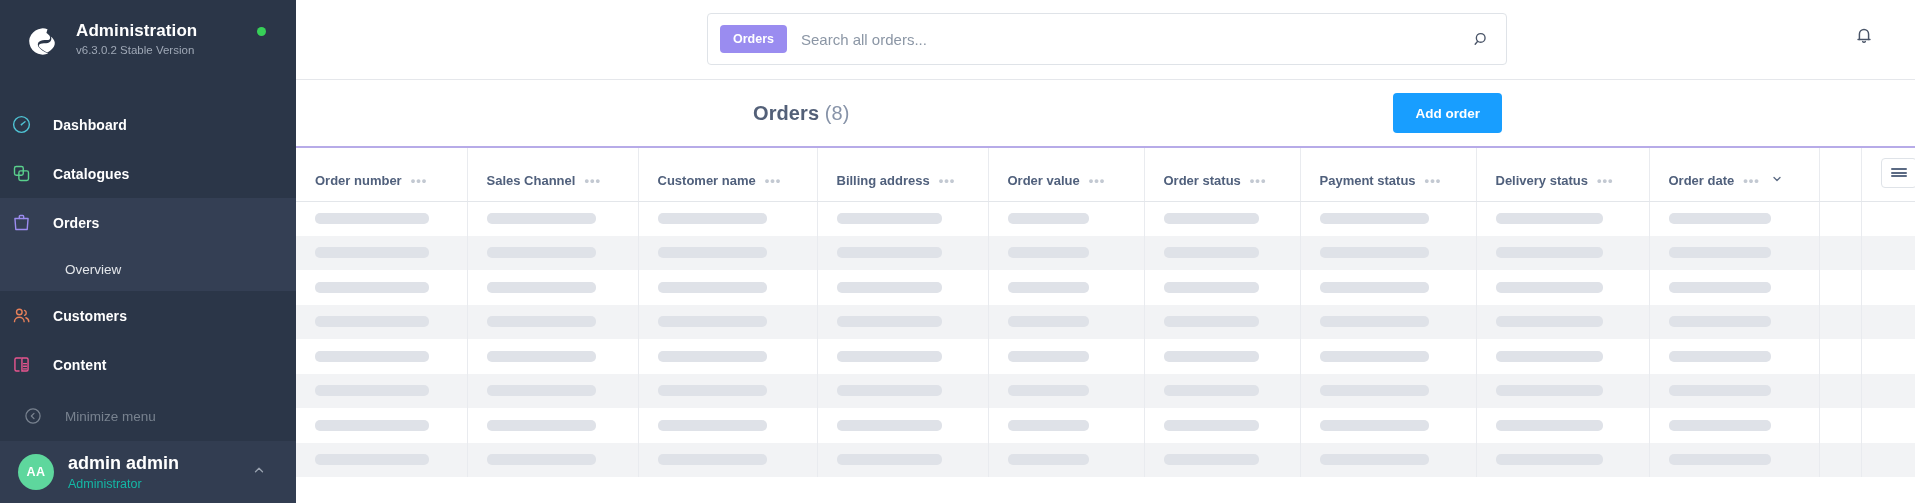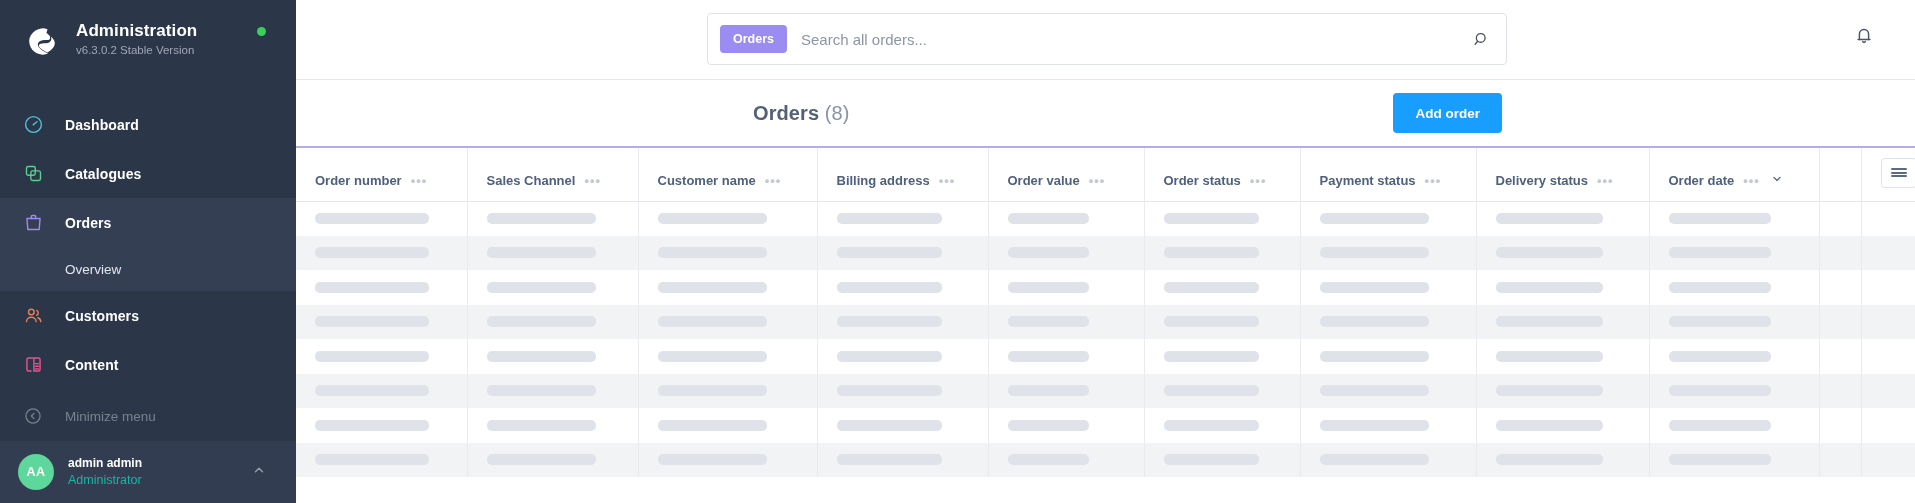--- a/index.html
+++ b/index.html
@@ -30,21 +30,21 @@
   .sb-ver { color: #9fa8b6; font-size: 11.5px; line-height: 1.5; margin-top: 1px; }
   .sb-dot {
     position: absolute; right: 30px; top: 27px;
     width: 9px; height: 9px; border-radius: 50%;
     background: #37d058;
   }
 
   .sb-nav { flex: 1 1 auto; display: flex; flex-direction: column; padding-top: 20px; }
   .nav-item {
     height: 49px; display: flex; align-items: center;
-    padding: 0 0 0 18px; cursor: pointer;
+    padding: 0 0 0 6px; cursor: pointer;
   }
   .nav-item.active { background: #343f54; }
   .nav-ico { width: 30px; flex: 0 0 30px; display: flex; align-items: center; justify-content: center; }
   .nav-label { color: #fff; font-size: 14px; font-weight: bold; margin-left: 17px; letter-spacing: .1px; }
   .sub-item {
     height: 44px; display: flex; align-items: center;
     padding-left: 65px; background: #343f54; cursor: pointer;
   }
   .sub-label { color: #e3e6ea; font-size: 13.5px; }
 
@@ -58,21 +58,21 @@
     display: flex; align-items: center;
     padding: 0 18px; cursor: pointer; position: relative;
   }
   .avatar {
     width: 36px; height: 36px; flex: 0 0 36px; border-radius: 50%;
     background: #5ed79d; color: #ffffff;
     display: flex; align-items: center; justify-content: center;
     font-size: 12.5px; font-weight: bold; letter-spacing: .4px;
   }
   .user-txt { margin-left: 14px; }
-  .user-name { color: #fff; font-size: 12px; font-weight: bold; line-height: 1.35; }
+  .user-name { color: #fff; font-size: 18px; font-weight: bold; line-height: 1.35; }
   .user-role { color: #14b8a6; font-size: 12.5px; line-height: 1.35; }
   .user-caret { position: absolute; right: 30px; top: 22px; color: #9aa3b0; }
 
   
   .main { flex: 1 1 auto; display: flex; flex-direction: column; background: #fff; min-width: 0; }
 
   .topbar {
     height: 80px; flex: 0 0 80px;
     background: #fff; border-bottom: 1px solid #e5e7eb;
     display: flex; align-items: center; position: relative;

